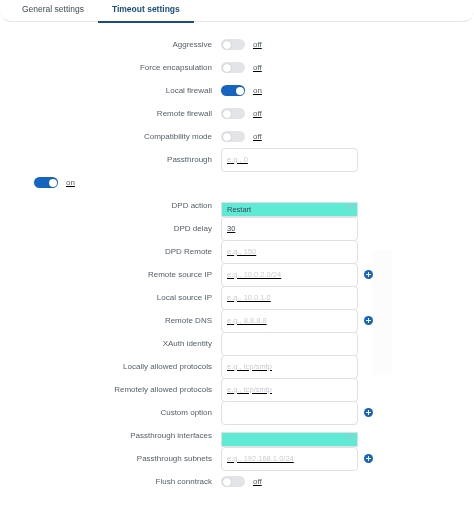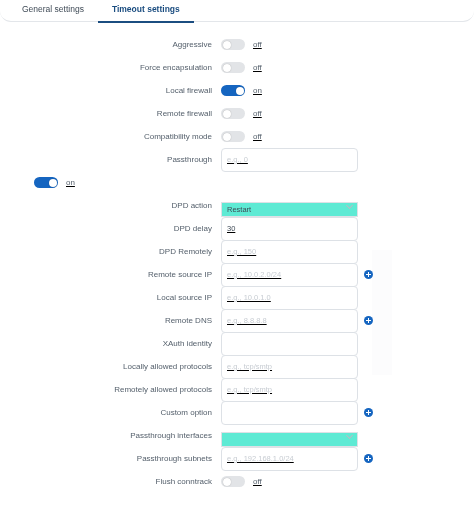--- a/index.html
+++ b/index.html
@@ -260,21 +260,21 @@
         <div class="select-wrap"><select class="select"><option>Restart</option></select><span class="chev"></span></div>
       </div>
     </div>
     <div class="row">
       <div class="label">DPD delay</div>
       <div class="ctrl">
         <input type="text" class="field" placeholder="" value="30" style="">
       </div>
     </div>
     <div class="row">
-      <div class="label">DPD Remotely</div>
+      <div class="label">DPD Remote</div>
       <div class="ctrl">
         <input type="text" class="field" placeholder="e.g., 150" style="">
       </div>
     </div>
     <div class="row">
       <div class="label">Remote source IP</div>
       <div class="ctrl">
         <input type="text" class="field" placeholder="e.g., 10.0.2.0/24" style="">
         <div class="plus"></div>
       </div>

